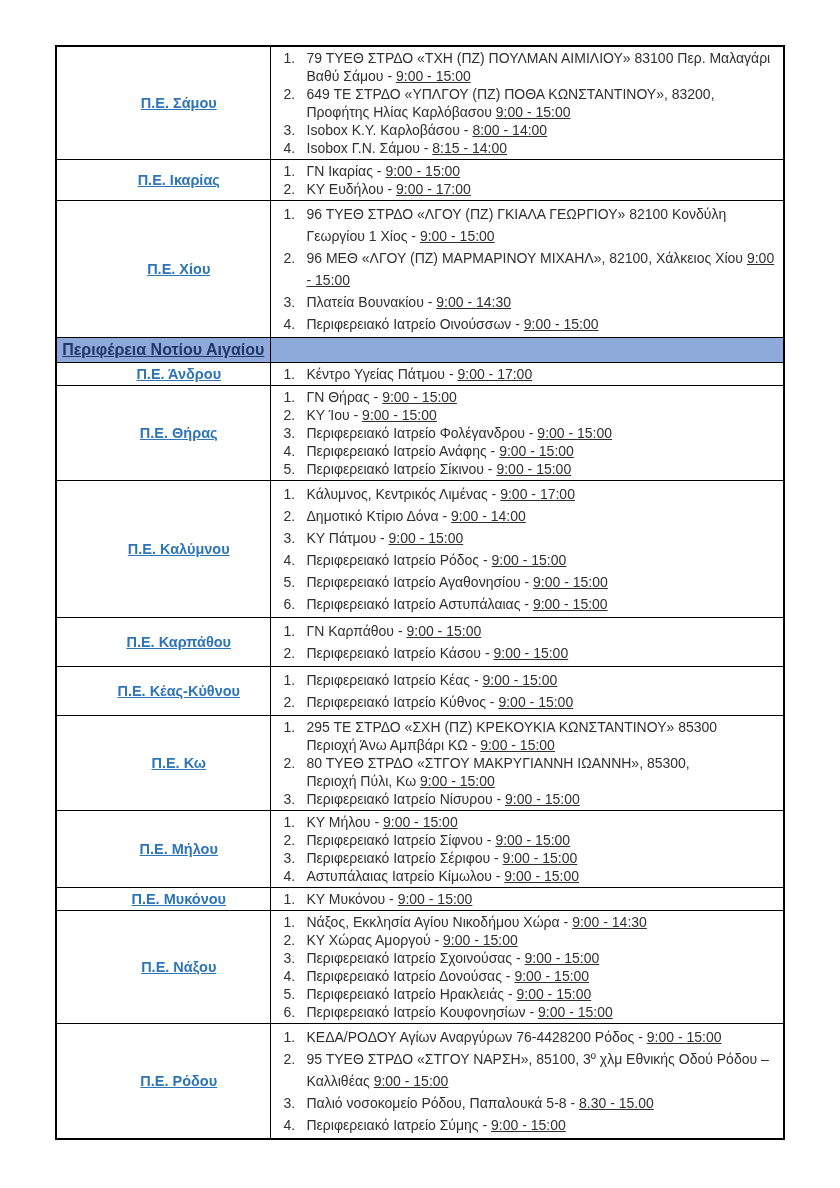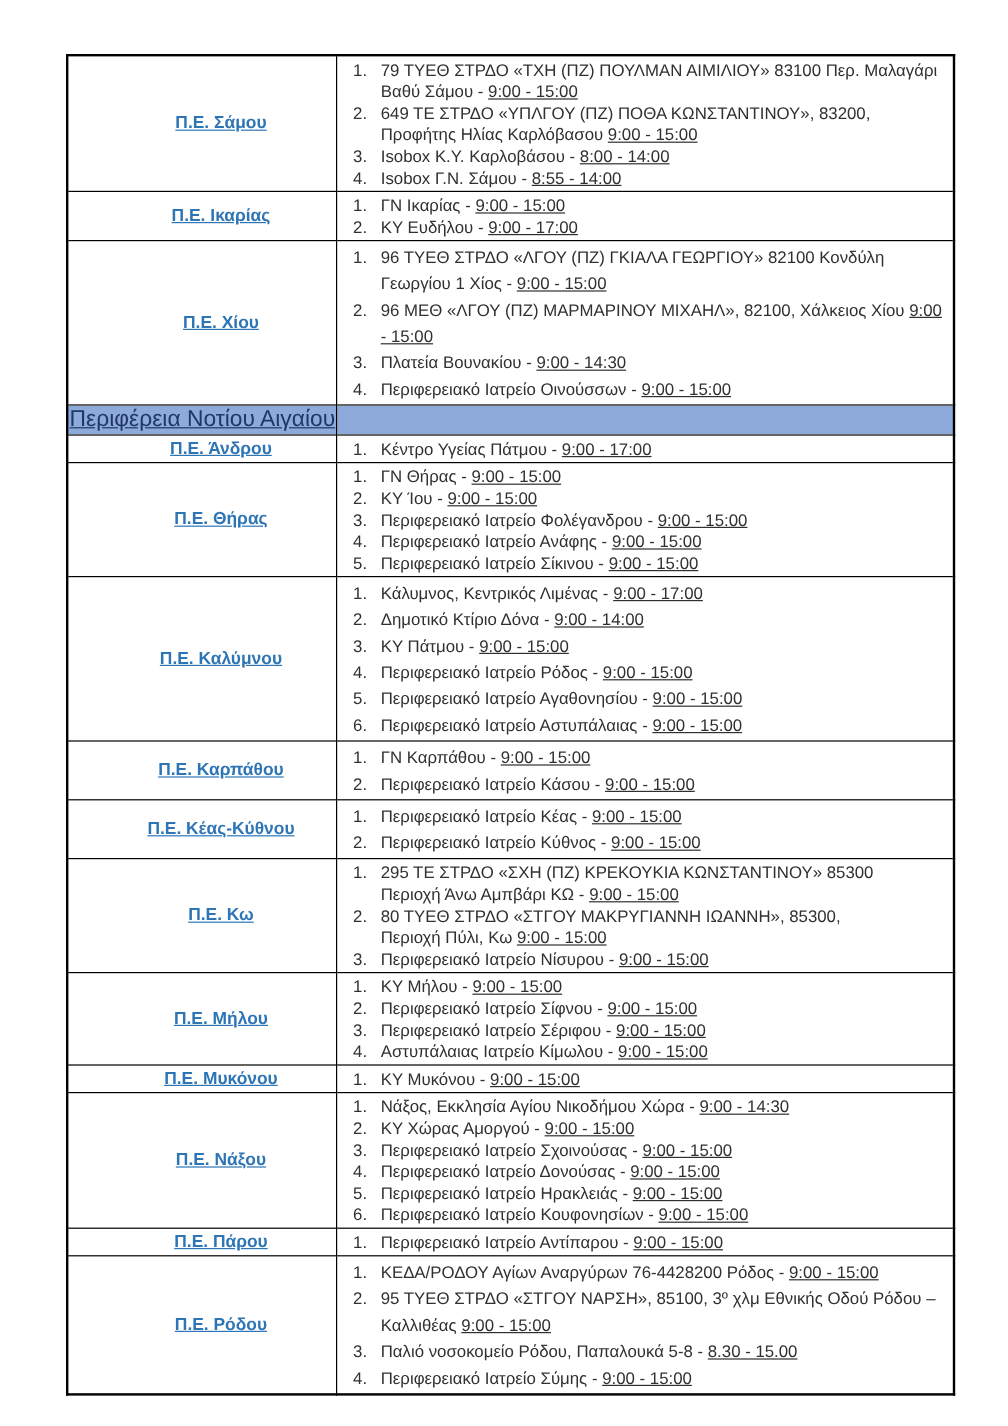--- a/index.html
+++ b/index.html
@@ -41,23 +41,23 @@
     font-size:14px;line-height:18px;
   }
   tr.wide .item{line-height:22px;}
   .num{flex:0 0 36px;padding-left:13px;box-sizing:border-box;}
   .content{flex:1;padding-right:2px;}
   .time{text-decoration:underline;text-align:right;}
   .band-row td{background:var(--band-bg);height:22px;}
   .band-label-cell{text-align:center;}
   .band-label{
     color:var(--band-text);
-    font-weight:normal;
+    font-weight:bold;
     text-decoration:underline;
-    font-size:19px;
+    font-size:16px;
     white-space:nowrap;
   }
 </style>
 </head>
 <body>
 
 <table class="doc-table">
   <colgroup>
     <col style="width:214px">
     <col style="width:514px">
@@ -73,21 +73,21 @@
           <div class="item">
             <span class="num">2.</span>
             <span class="content"><span class="label-part">649 ΤΕ ΣΤΡΔΟ «ΥΠΛΓΟΥ (ΠΖ) ΠΟΘΑ ΚΩΝΣΤΑΝΤΙΝΟΥ», 83200, Προφήτης Ηλίας Καρλόβασου</span><span class="sep"> </span><span class="time">9:00 - 15:00</span></span>
           </div>
           <div class="item">
             <span class="num">3.</span>
             <span class="content"><span class="label-part">Isobox Κ.Υ. Καρλοβάσου</span><span class="sep"> - </span><span class="time">8:00 - 14:00</span></span>
           </div>
           <div class="item">
             <span class="num">4.</span>
-            <span class="content"><span class="label-part">Isobox Γ.Ν. Σάμου</span><span class="sep"> - </span><span class="time">8:55 - 14:00</span></span>
+            <span class="content"><span class="label-part">Isobox Γ.Ν. Σάμου</span><span class="sep"> - </span><span class="time">8:15 - 14:00</span></span>
           </div>
         </td>
       </tr>
       <tr>
         <td class="region-cell"><span class="region-link">Π.Ε. Ικαρίας</span></td>
         <td class="items-cell">
           <div class="item">
             <span class="num">1.</span>
             <span class="content"><span class="label-part">ΓΝ Ικαρίας</span><span class="sep"> - </span><span class="time">9:00 - 15:00</span></span>
           </div>
@@ -277,29 +277,20 @@
             <span class="num">4.</span>
             <span class="content"><span class="label-part">Περιφερειακό Ιατρείο Δονούσας</span><span class="sep"> - </span><span class="time">9:00 - 15:00</span></span>
           </div>
           <div class="item">
             <span class="num">5.</span>
             <span class="content"><span class="label-part">Περιφερειακό Ιατρείο Ηρακλειάς</span><span class="sep"> - </span><span class="time">9:00 - 15:00</span></span>
           </div>
           <div class="item">
             <span class="num">6.</span>
             <span class="content"><span class="label-part">Περιφερειακό Ιατρείο Κουφονησίων</span><span class="sep"> - </span><span class="time">9:00 - 15:00</span></span>
-          </div>
-        </td>
-      </tr>
-      <tr>
-        <td class="region-cell"><span class="region-link">Π.Ε. Πάρου</span></td>
-        <td class="items-cell">
-          <div class="item">
-            <span class="num">1.</span>
-            <span class="content"><span class="label-part">Περιφερειακό Ιατρείο Αντίπαρου</span><span class="sep"> - </span><span class="time">9:00 - 15:00</span></span>
           </div>
         </td>
       </tr>
       <tr class="wide">
         <td class="region-cell"><span class="region-link">Π.Ε. Ρόδου</span></td>
         <td class="items-cell">
           <div class="item">
             <span class="num">1.</span>
             <span class="content"><span class="label-part">ΚΕΔΑ/ΡΟΔΟΥ Αγίων Αναργύρων 76-4428200 Ρόδος</span><span class="sep"> - </span><span class="time">9:00 - 15:00</span></span>
           </div>

